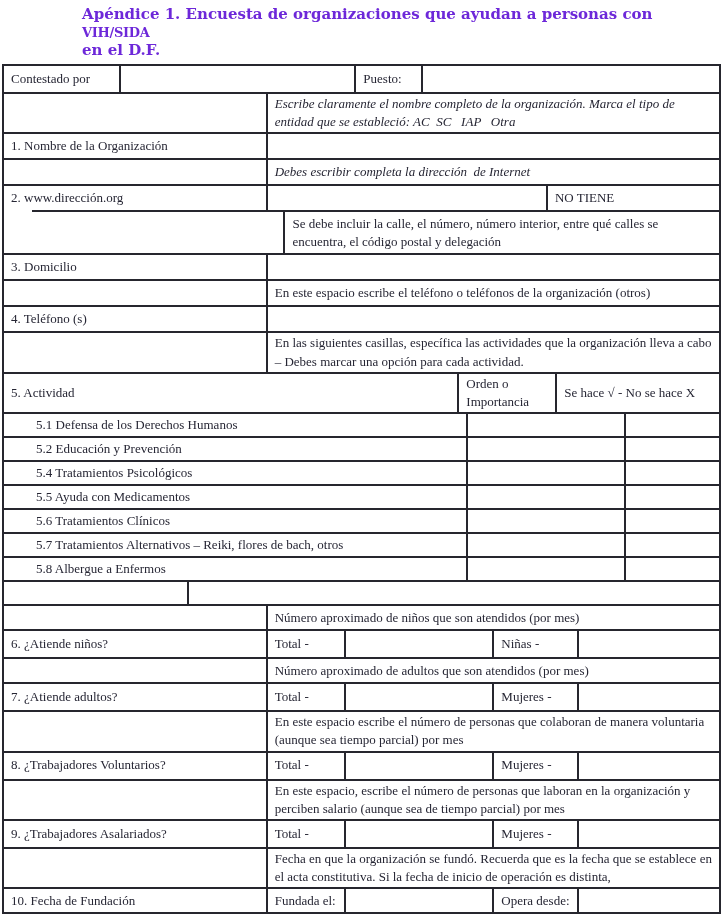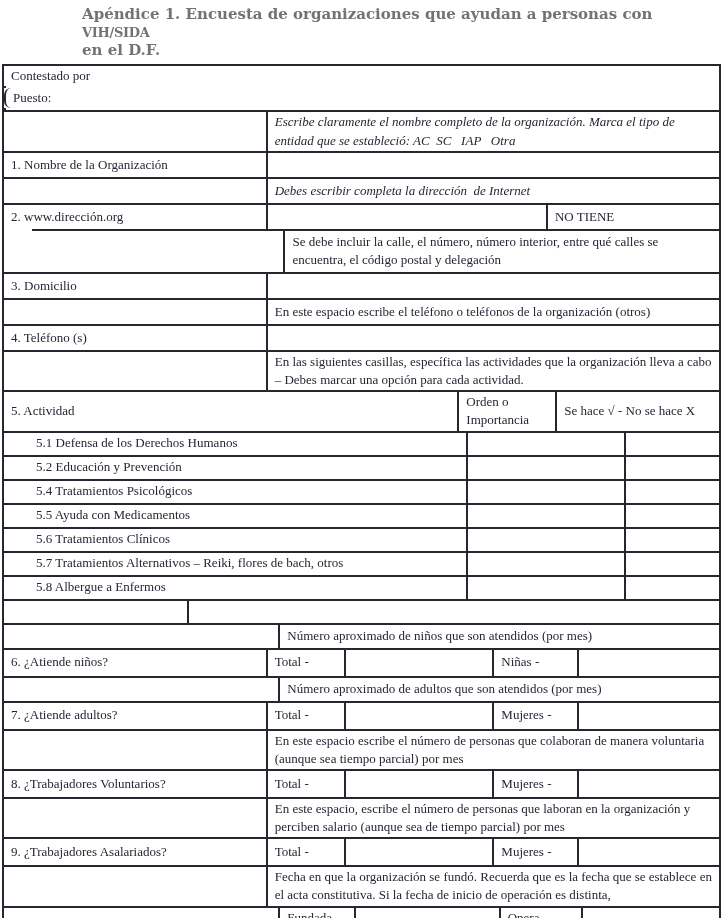--- a/index.html
+++ b/index.html
@@ -9,52 +9,52 @@
     background: #fff;
     color: #262634;
     font-family: "Liberation Serif", serif;
   }
   .doc-title {
     margin: 5px 26px 5px 82px;
     font-family: "DejaVu Serif", serif;
     font-weight: bold;
     font-size: 15px;
     line-height: 1.2;
-    color: #737373;
+    color: #6d28d9;
   }
   .doc-title .acronym { font-size: 13px; letter-spacing: -0.3px; }
   .form-table {
     margin: 0 2px;
     border: 2px solid #26262e;
   }
   .r { display: flex; align-items: stretch; border-top: 2px solid #26262e; }
-  .r:first-child { border-top: 0; flex-direction: column; }
+  .r:first-child { border-top: 0; }
   .c {
     border-left: 2px solid #26262e;
     padding: 1px 7px;
     display: flex; align-items: center;
     font-size: 13px; line-height: 1.4;
     min-width: 0;
   }
   .c:first-child { border-left: 0; }
   .pre { white-space: pre-wrap; font-style: italic; }
   
   .rh-s  { min-height: 26px; }
   .rh-a  { min-height: 24px; padding-left: 25px; }
   .rh-d  { min-height: 40px; }
   .rh-d2 { min-height: 43px; margin-left: 28px; }
   .rh-d3 { min-height: 39px; }
   .rh-q  { min-height: 28px; }
-  .rh-e  { min-height: 25px; padding-left: 20px; }
+  .rh-e  { min-height: 25px; }
   
   .wl   { width: 36.6%; flex: none; }
   .wf   { flex: 1; }
   .w1a  { width: 16.1%; flex: none; }
   .w1b  { width: 32.9%; flex: none; }
-  .w1c  { width: 9.3%;  flex: none; border-radius: 7px; }
+  .w1c  { width: 9.3%;  flex: none; }
   .wweb { width: 39.2%; flex: none; }
   .wact { width: 63.4%; flex: none; }
   .wchk { width: 22.9%; flex: none; }
   .wsub { width: 10.9%; flex: none; }
   .win  { width: 20.8%; flex: none; }
   .wsub2{ width: 11.9%; flex: none; }
 </style>
 </head>
 <body>
 

